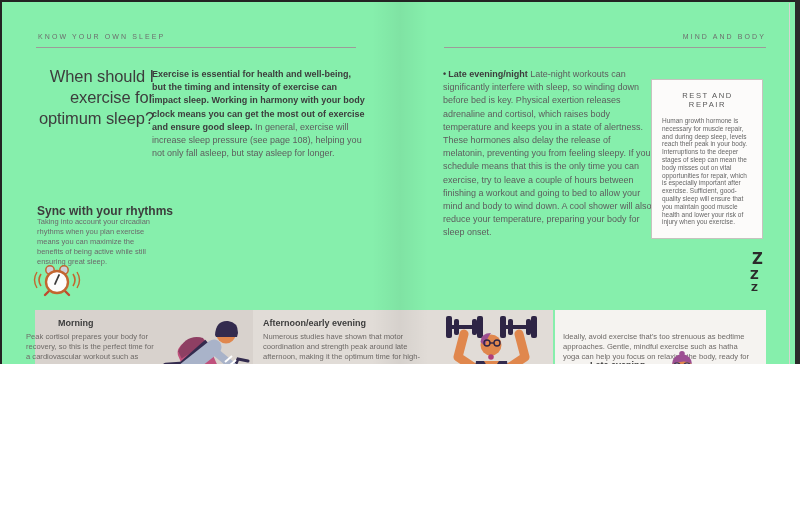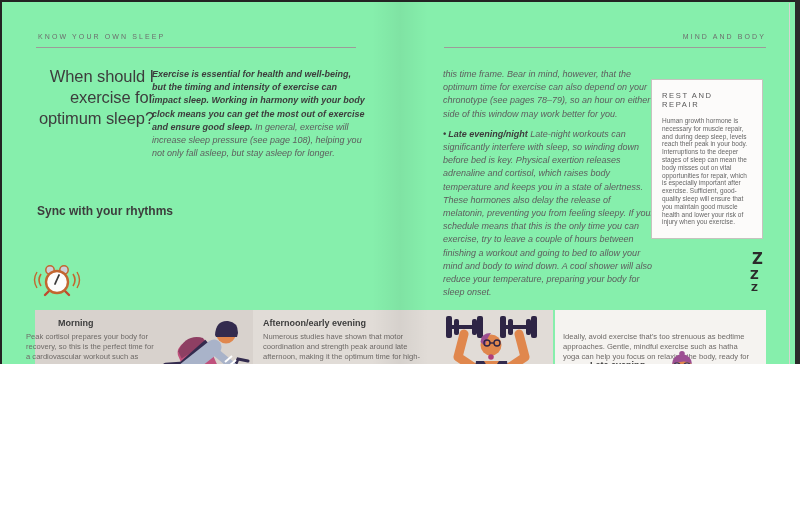--- a/index.html
+++ b/index.html
@@ -28,28 +28,28 @@
 
   
   #main-title{left:32px;top:66px;width:122px;text-align:right;font-size:16.5px;line-height:21px;color:#3d3d3d;letter-spacing:-0.1px;}
   #sync-heading{left:37px;top:204px;font-size:12px;font-weight:bold;color:#3d3d3d;}
   #sync-body{left:37px;top:217px;width:114px;font-size:7.5px;line-height:10px;color:#6b6b6b;}
   #alarm-clock{left:33px;top:261px;}
 
   .bodycol{font-size:9px;line-height:13.2px;color:#5d5d5d;}
   #col-left{left:152px;top:68px;width:214px;}
   #col-right{left:443px;top:68px;width:211px;}
-  .bodycol p{margin:0 0 7px 0;font-style:italic;}
+  .bodycol p{margin:0 0 7px 0;}
   .lead-bold{font-weight:bold;color:#3c3c3c;}
   .bullet-glyph{font-weight:bold;color:#3c3c3c;padding-right:2px;}
 
   
   #rest-box{left:651px;top:79px;width:112px;border:1px solid #c6c2be;background:#fcfbfa;
     box-sizing:border-box;padding:11px 9px 12px 10px;}
-  #rest-box .box-title{margin:0 0 8px 0;font-size:7.6px;letter-spacing:1.6px;color:#575757;font-weight:normal;}
+  #rest-box .box-title{margin:0 0 8px 0;font-size:7.6px;letter-spacing:1.6px;color:#575757;font-weight:normal;text-align:center;}
   #rest-box .box-body{margin:0;font-size:6.5px;line-height:7.8px;color:#666;}
 
   
   #zzz{left:740px;top:252px;width:34px;color:#2b2b2b;font-weight:bold;font-family:"DejaVu Sans",sans-serif;}
   #zzz span{display:block;line-height:1;}
   #zzz .z1{font-size:15px;margin-left:12px;}
   #zzz .z2{font-size:12px;margin-left:10px;margin-top:2px;}
   #zzz .z3{font-size:9.5px;margin-left:11px;margin-top:2px;}
 
   
@@ -83,40 +83,40 @@
   <div class="abs" id="pink-mat"></div>
 
   <div class="abs running-head" id="header-left">KNOW YOUR OWN SLEEP</div>
   <div class="abs running-head" id="header-right">MIND AND BODY</div>
   <div class="abs rule" id="rule-left"></div>
   <div class="abs rule" id="rule-right"></div>
 
   <div class="abs" id="main-title">When should I exercise for optimum sleep?</div>
 
   <div class="abs" id="sync-heading">Sync with your rhythms</div>
+  <div class="abs" id="sync-body">Taking into account your circadian rhythms when you plan exercise means you can maximize the benefits of being active while still ensuring great sleep.</div>
 
   <svg class="abs" id="alarm-clock" width="48" height="38" viewBox="0 0 48 38">
     <path d="M8,13 Q4,19 8,25" fill="none" stroke="#c2662f" stroke-width="1.6"></path>
     <path d="M4,11 Q-1,19 4,27" fill="none" stroke="#c2662f" stroke-width="1.4"></path>
     <path d="M40,13 Q44,19 40,25" fill="none" stroke="#c2662f" stroke-width="1.6"></path>
     <path d="M44,11 Q49,19 44,27" fill="none" stroke="#c2662f" stroke-width="1.4"></path>
     <circle cx="17" cy="9" r="4.2" fill="#ccd0d9" stroke="#c2662f" stroke-width="1.5"></circle>
     <circle cx="31" cy="9" r="4.2" fill="#ccd0d9" stroke="#c2662f" stroke-width="1.5"></circle>
     <line x1="16" y1="30" x2="12" y2="34" stroke="#bf4a2e" stroke-width="2.4" stroke-linecap="round"></line>
     <line x1="32" y1="30" x2="36" y2="34" stroke="#bf4a2e" stroke-width="2.4" stroke-linecap="round"></line>
     <circle cx="24" cy="21" r="11" fill="#fdfcfb" stroke="#c2662f" stroke-width="2.4"></circle>
     <line x1="26" y1="14" x2="22" y2="23" stroke="#3a3a3a" stroke-width="1.8" stroke-linecap="round"></line>
   </svg>
 
   <div class="abs bodycol" id="col-left">
     <p><span class="lead-bold">Exercise is essential for health and well-being, but the timing and intensity of exercise can impact sleep. Working in harmony with your body clock means you can get the most out of exercise and ensure good sleep.</span><span> In general, exercise will increase sleep pressure (see page 108), helping you not only fall asleep, but stay asleep for longer.</span></p>
   </div>
 
   <div class="abs bodycol" id="col-right">
-    <p>this time frame. Bear in mind, however, that the optimum time for exercise can also depend  on your chronotype (see pages 78–79), so an hour on either side of this window may work better for you.</p>
     <p><span class="bullet-glyph">•</span><span class="lead-bold">Late evening/night</span><span> Late-night workouts can significantly interfere with sleep, so winding down before bed is key. Physical exertion releases adrenaline and cortisol, which raises body temperature and keeps you in a state of alertness. These hormones also delay the release of melatonin, preventing you from feeling sleepy. If your schedule means that this is the only time you can exercise, try to leave a couple of hours between finishing a workout and going to bed to allow your mind and body to wind down. A cool shower will also reduce your temperature, preparing your body for sleep onset.</span></p>
   </div>
 
   <div class="abs" id="rest-box">
     <h4 class="box-title">REST AND REPAIR</h4>
     <p class="box-body">Human growth hormone is necessary for muscle repair, and during deep sleep, levels reach their peak in your body. Interruptions to the deeper stages of sleep can mean the body misses out on vital opportunities for repair, which is especially important after exercise. Sufficient, good-quality sleep will ensure that you maintain good muscle health and lower your risk of injury when you exercise.</p>
   </div>
 
   <div class="abs" id="zzz">
     <span class="z1">Z</span>

